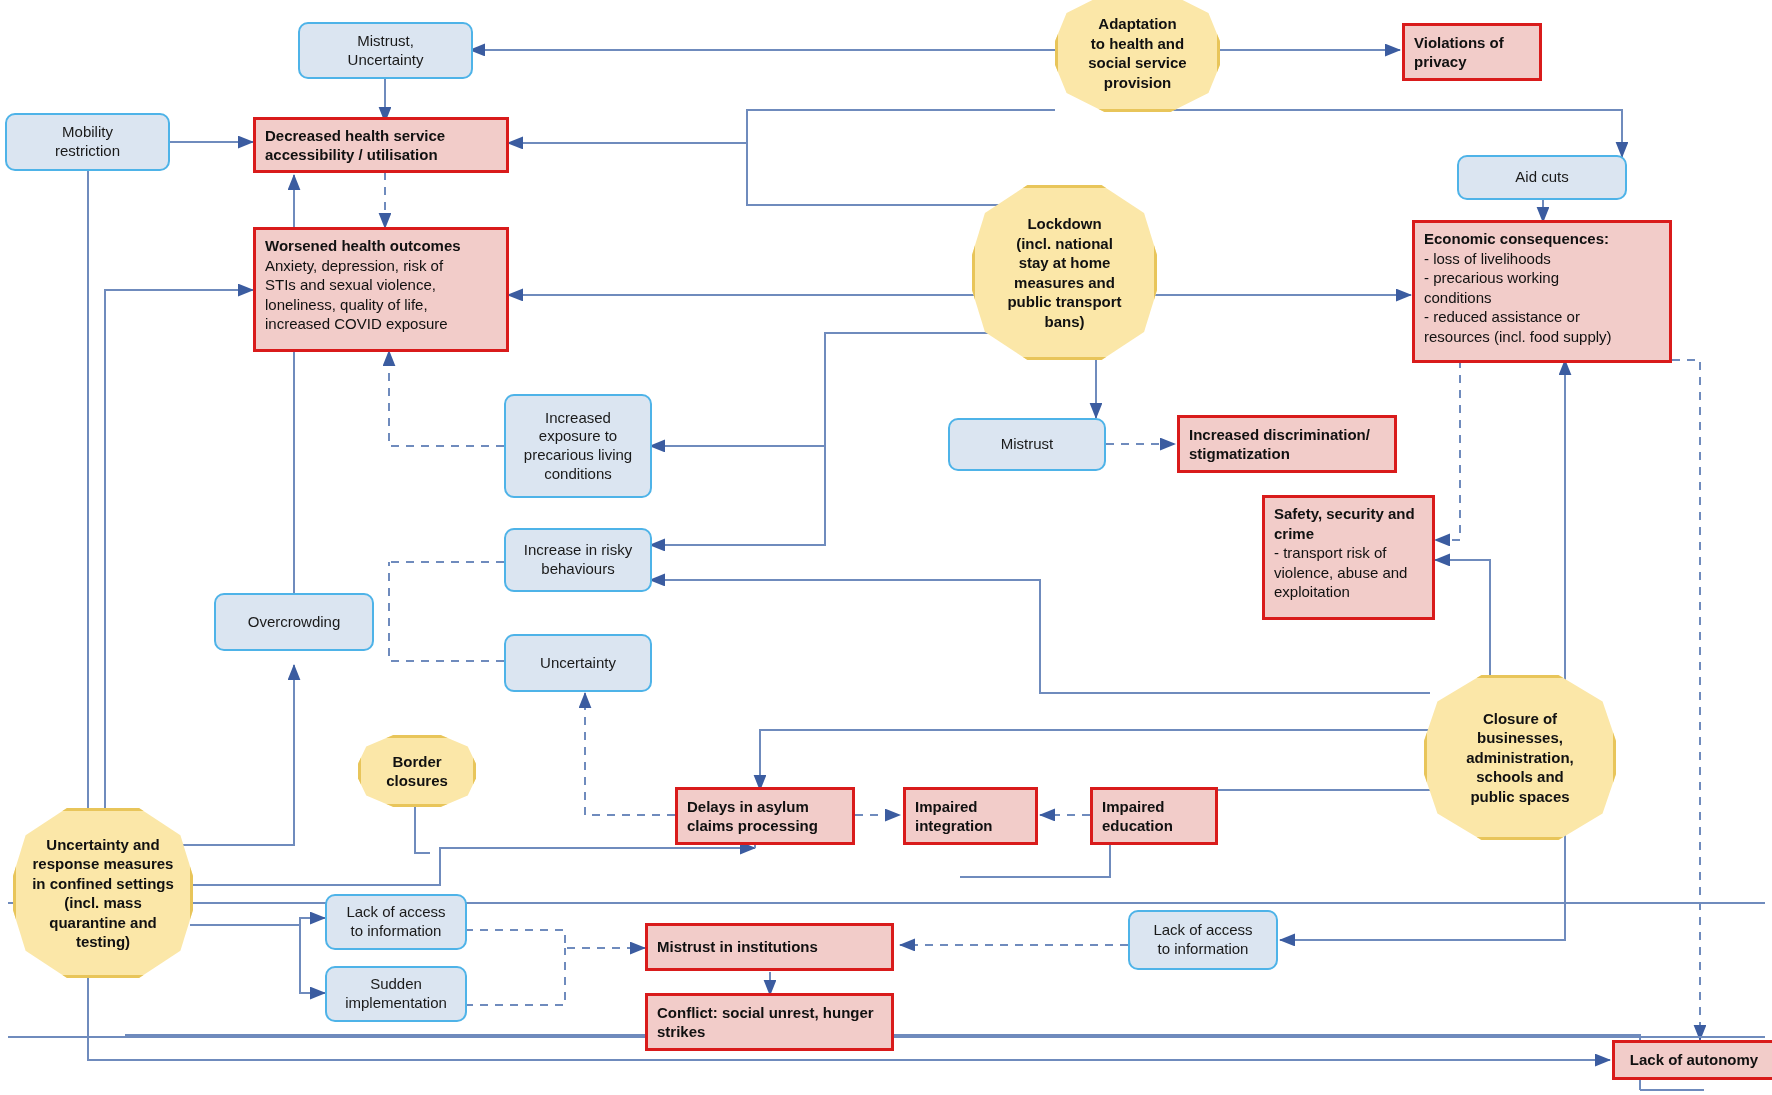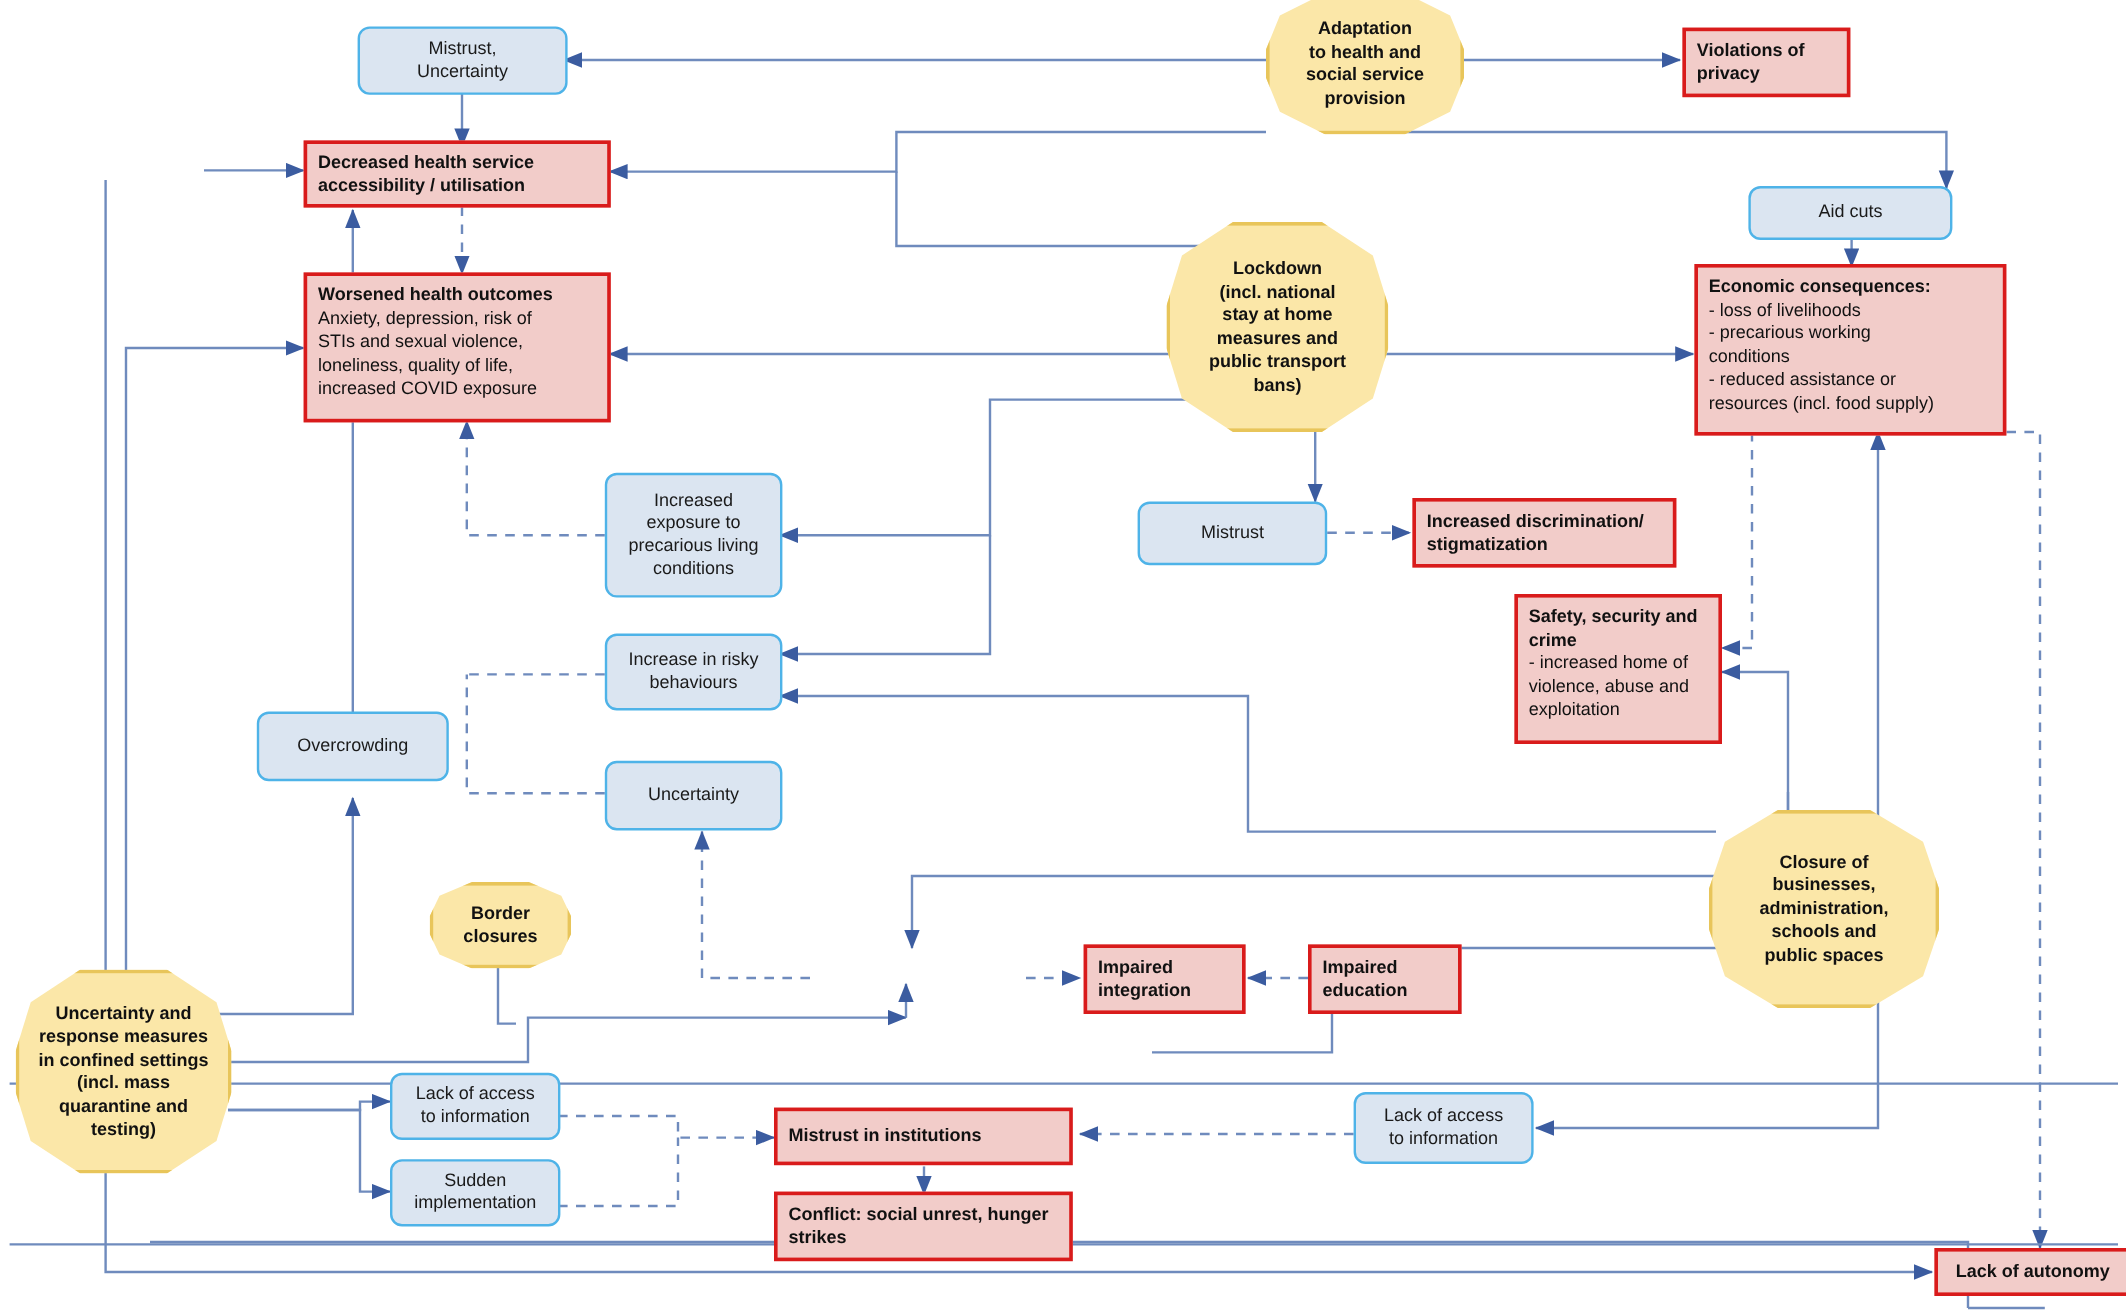--- a/index.html
+++ b/index.html
@@ -139,20 +139,26 @@
     </g>
   </svg>
 
   <div class="node blue" style="left:298px;top:22px;width:175px;height:57px;">
     <div class="txt">
       <div>Mistrust,</div>
       <div>Uncertainty</div>
     </div>
   </div>
 
+  <div class="node blue" style="left:5px;top:113px;width:165px;height:58px;">
+    <div class="txt">
+      <div>Mobility</div>
+      <div>restriction</div>
+    </div>
+  </div>
 
   <div class="node yellow" style="left:1055px;top:-6px;width:165px;height:118px;">
     <div class="txt">
       <div>Adaptation</div>
       <div>to health and</div>
       <div>social service</div>
       <div>provision</div>
     </div>
   </div>
 
@@ -227,21 +233,21 @@
     <div class="txt">
       <div>Increased discrimination/</div>
       <div>stigmatization</div>
     </div>
   </div>
 
   <div class="node red" style="left:1262px;top:495px;width:173px;height:125px;align-items:flex-start;">
     <div class="txt">
       <div>Safety, security and</div>
       <div>crime</div>
-      <div class="fnormal">- increased home of</div>
+      <div class="fnormal">- transport risk of</div>
       <div class="fnormal">violence, abuse and</div>
       <div class="fnormal">exploitation</div>
     </div>
   </div>
 
   <div class="node blue" style="left:504px;top:528px;width:148px;height:64px;">
     <div class="txt">
       <div>Increase in risky</div>
       <div>behaviours</div>
     </div>
@@ -269,20 +275,26 @@
   <div class="node yellow" style="left:1424px;top:675px;width:192px;height:165px;">
     <div class="txt">
       <div>Closure of</div>
       <div>businesses,</div>
       <div>administration,</div>
       <div>schools and</div>
       <div>public spaces</div>
     </div>
   </div>
 
+  <div class="node red" style="left:675px;top:787px;width:180px;height:58px;">
+    <div class="txt">
+      <div>Delays in asylum</div>
+      <div>claims processing</div>
+    </div>
+  </div>
 
   <div class="node red" style="left:903px;top:787px;width:135px;height:58px;">
     <div class="txt">
       <div>Impaired</div>
       <div>integration</div>
     </div>
   </div>
 
   <div class="node red" style="left:1090px;top:787px;width:128px;height:58px;">
     <div class="txt">

